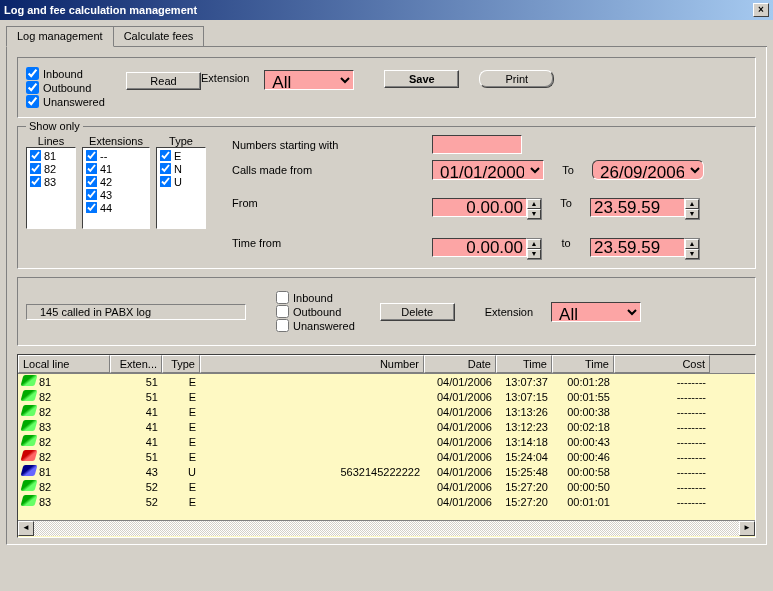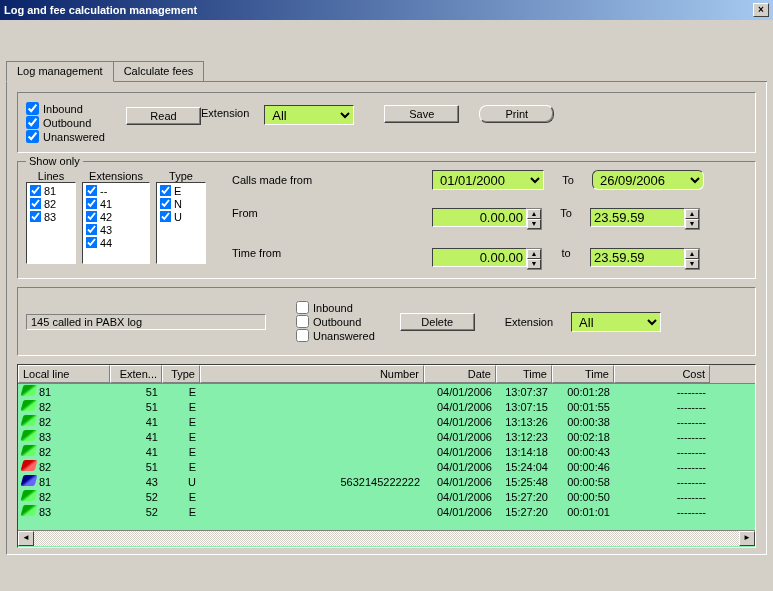--- a/index.html
+++ b/index.html
@@ -29,21 +29,21 @@
     border-right-color: #404040;
     border-bottom-color: #404040;
     color: #000;
     font-size: 10px;
     text-align: center;
     line-height: 11px;
     font-family: Arial;
     font-weight: bold;
   }
   .dialog-body { padding: 6px; }
-  .tabstrip { display: flex; border-bottom: 1px solid #808080; margin-top: 35px; }
+  .tabstrip { display: flex; border-bottom: 1px solid #808080; }
   .tab {
     padding: 3px 10px 4px 10px;
     border: 1px solid #808080;
     border-bottom: none;
     background: #d4d0c8;
     margin-right: -1px;
     position: relative;
   }
   .tab.active { background: #d4d0c8; border-bottom: 1px solid #d4d0c8; margin-bottom: -1px; z-index: 2; }
   .tab-pane {
@@ -78,22 +78,22 @@
     padding: 2px 0;
     min-width: 75px;
     text-align: center;
     font-size: 11px;
     cursor: pointer;
   }
   .txt, select, .spin input {
     border: 1px solid #808080;
     border-top-color: #404040; border-left-color: #404040;
     border-right-color: #fff; border-bottom-color: #fff;
-    background: #bef264;
-    font-size: 13px;
+    background: #fca5a5;
+    font-size: 17px;
     padding: 1px 3px;
     height: 19px;
   }
   .listbox {
     border: 1px solid #808080;
     border-top-color: #404040; border-left-color: #404040;
     border-right-color: #fff; border-bottom-color: #fff;
     background: #fff;
     height: 82px;
     overflow-y: scroll;
@@ -103,28 +103,28 @@
   .listbox .li input { margin: 0 2px 0 0; transform: scale(0.9); }
   .spin { display: inline-flex; margin-top: 12px; }
   .spin input { width: 95px; }
   .spin .sb { width: 15px; border: 1px solid #808080;border-left:none; background:#d4d0c8; display:flex;flex-direction:column; }
   .spin .sb div { flex:1; font-size:7px; text-align:center; line-height:8px; border:1px solid #fff;border-right-color:#404040;border-bottom-color:#404040; }
   .status {
     border: 1px solid #808080;
     border-right-color: #fff; border-bottom-color: #fff;
     background: #d4d0c8;
     display: inline-block;
-    padding: 1px 4px;
-    width: 240px;
+    padding: 1px 13px;
+    width: 220px;
   }
   .grid {
     border: 1px solid #808080;
     border-top-color: #404040; border-left-color: #404040;
     border-right-color: #fff; border-bottom-color: #fff;
-    background: #86efac;
+    background: #fef9c3;
     height: 184px;
     position: relative;
   }
   .grid-head { display:flex; background:#d4d0c8; border-bottom:1px solid #808080; }
   .grid-head div {
     border: 1px solid #fff;
     border-right-color: #808080; border-bottom-color: #808080;
     padding: 2px 4px;
     font-size: 11px;
     overflow: hidden;
@@ -174,21 +174,21 @@
               <span>Outbound</span>
             </label>
           <label class="chk">
               <input type="checkbox" checked="" style="">
               <span>Unanswered</span>
             </label>
         </div>
         <div class="btn" style="margin-top:6px;">Read</div>
         <span style="margin:6px 15px 0 0">Extension</span>
         <select style="width:90px;margin-top:4px;"><option>All</option></select>
-        <div class="btn" style="margin:4px 0 0 30px;">Save</div>
+        <div class="btn" style="margin:4px 0 0 30px;font-weight:bold;">Save</div>
         <div class="btn" style="margin:4px 0 0 20px;border-radius:8px;">Print</div>
       </div>
     </div>
 
     <div class="groupbox">
       <span class="legend">Show only</span>
       <div class="row" style="align-items:flex-start; gap:6px;">
         <div style="width:50px;">
           <div style="text-align:center;">Lines</div>
           <div class="listbox" id="lines-lb">
@@ -209,20 +209,25 @@
         </div>
         <div style="width:50px;">
           <div style="text-align:center;">Type</div>
           <div class="listbox" id="type-lb">
               <div class="li"><input type="checkbox" checked="" style="">E</div>
               <div class="li"><input type="checkbox" checked="" style="">N</div>
               <div class="li"><input type="checkbox" checked="" style="">U</div>
             </div>
         </div>
         <div style="margin-left:20px;flex:1;">
+          <div class="row" style="margin-bottom:6px;">
+            <span style="width:140px;">Numbers starting with</span>
+            <span style="width:60px;"></span>
+            <input class="txt" style="width: 90px;" value="">
+          </div>
           <div class="row" style="margin-bottom:6px;">
             <span style="width:140px;">Calls made from</span>
             <span style="width:60px;"></span>
             <select style="width:112px;"><option>01/01/2000</option></select>
             <span style="width:48px;text-align:center;">To</span>
             <select style="width:112px;border-radius:6px;"><option>26/09/2006</option></select>
           </div>
           <div class="row" style="margin-bottom:6px;">
             <span style="width:140px;">From</span>
             <span style="width:60px;"></span>

